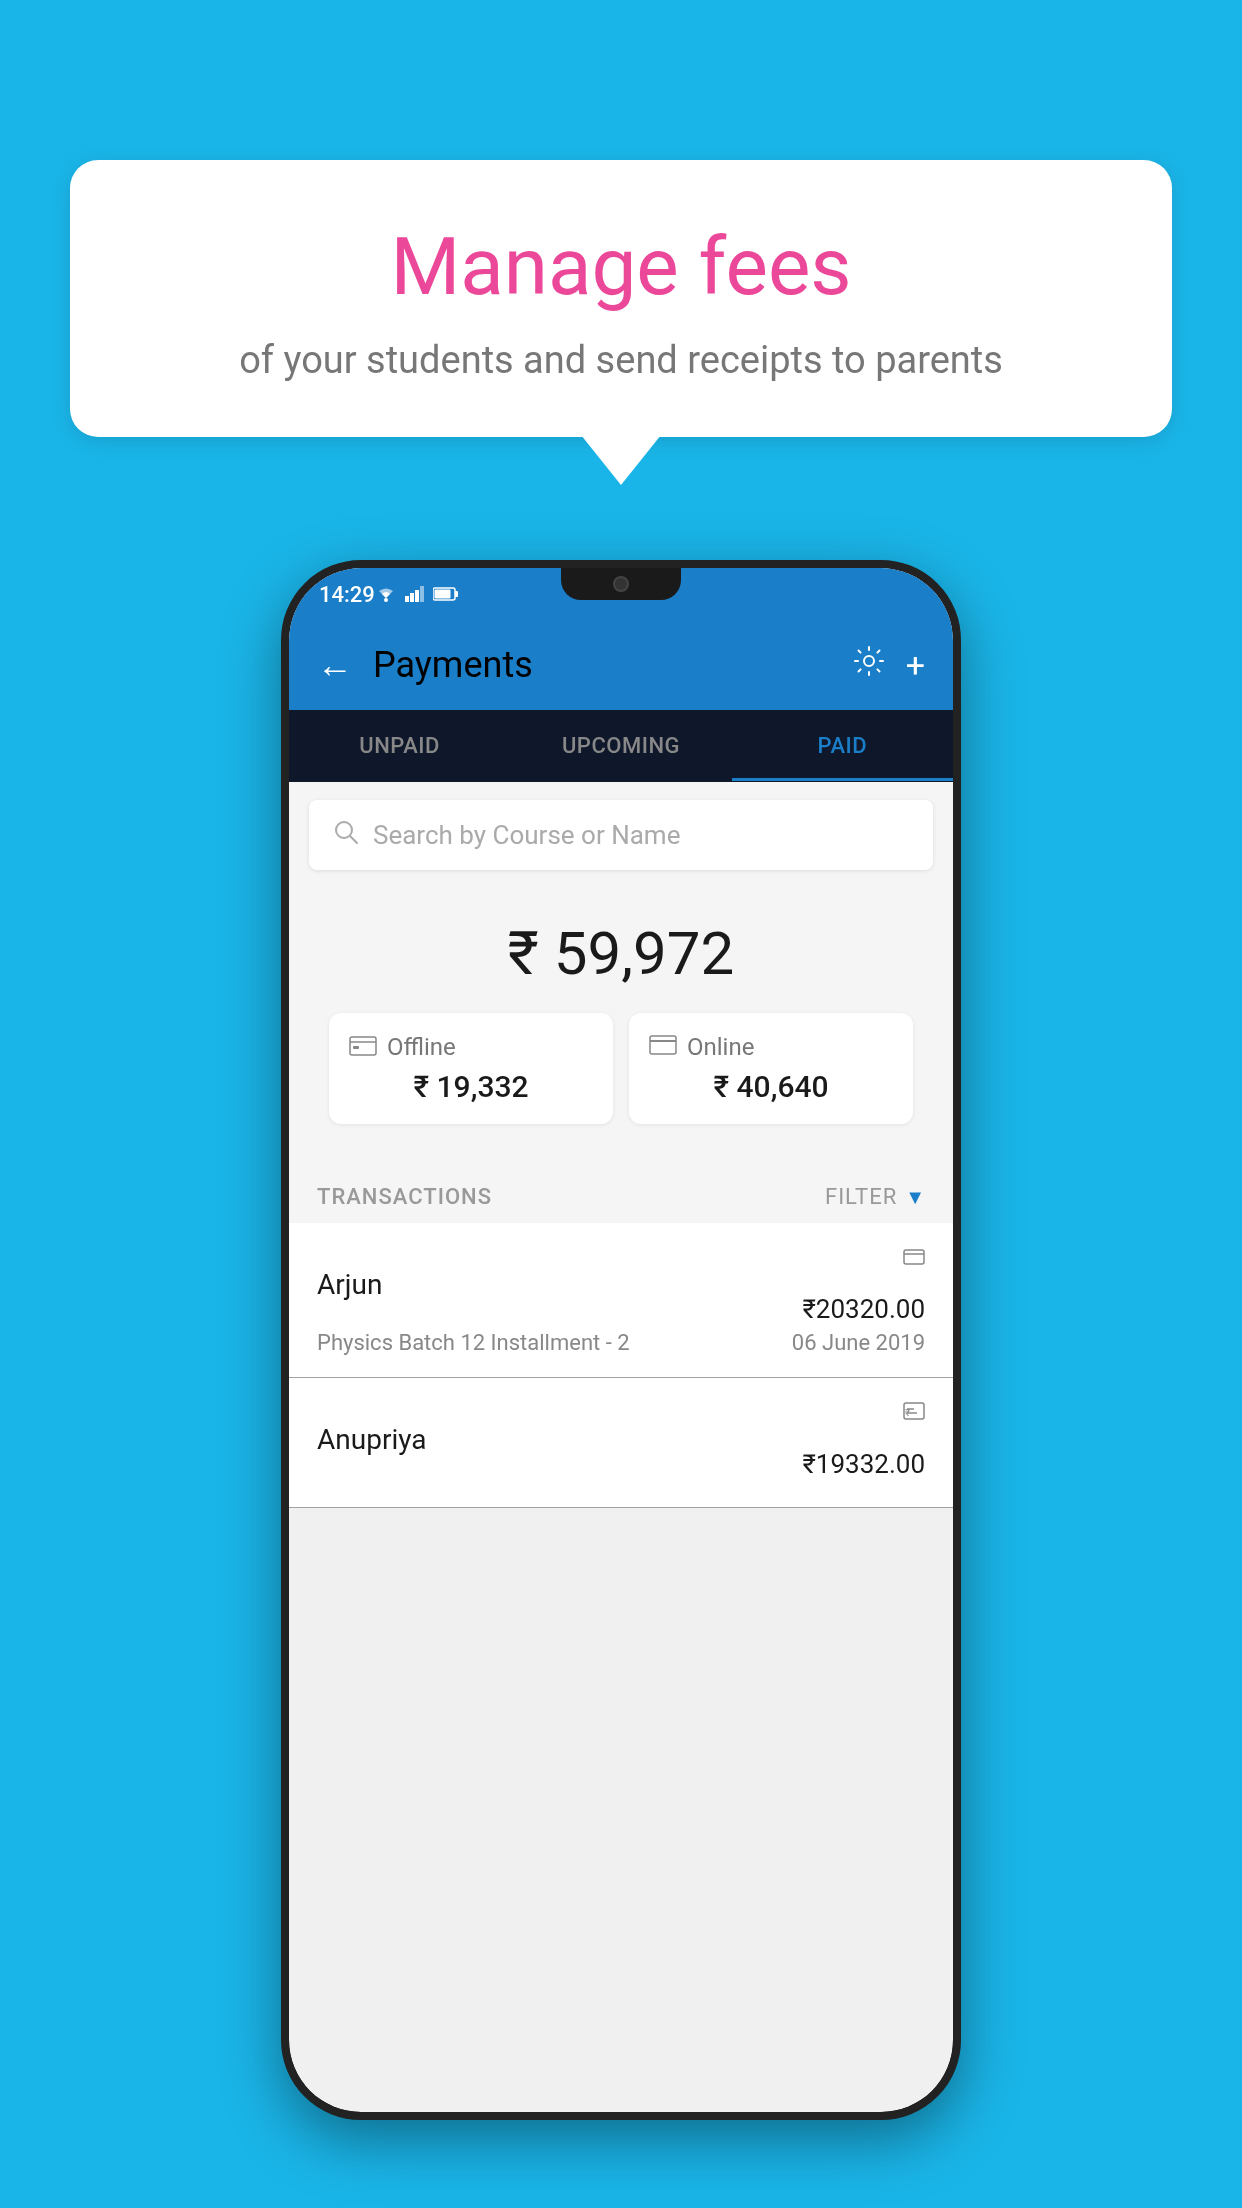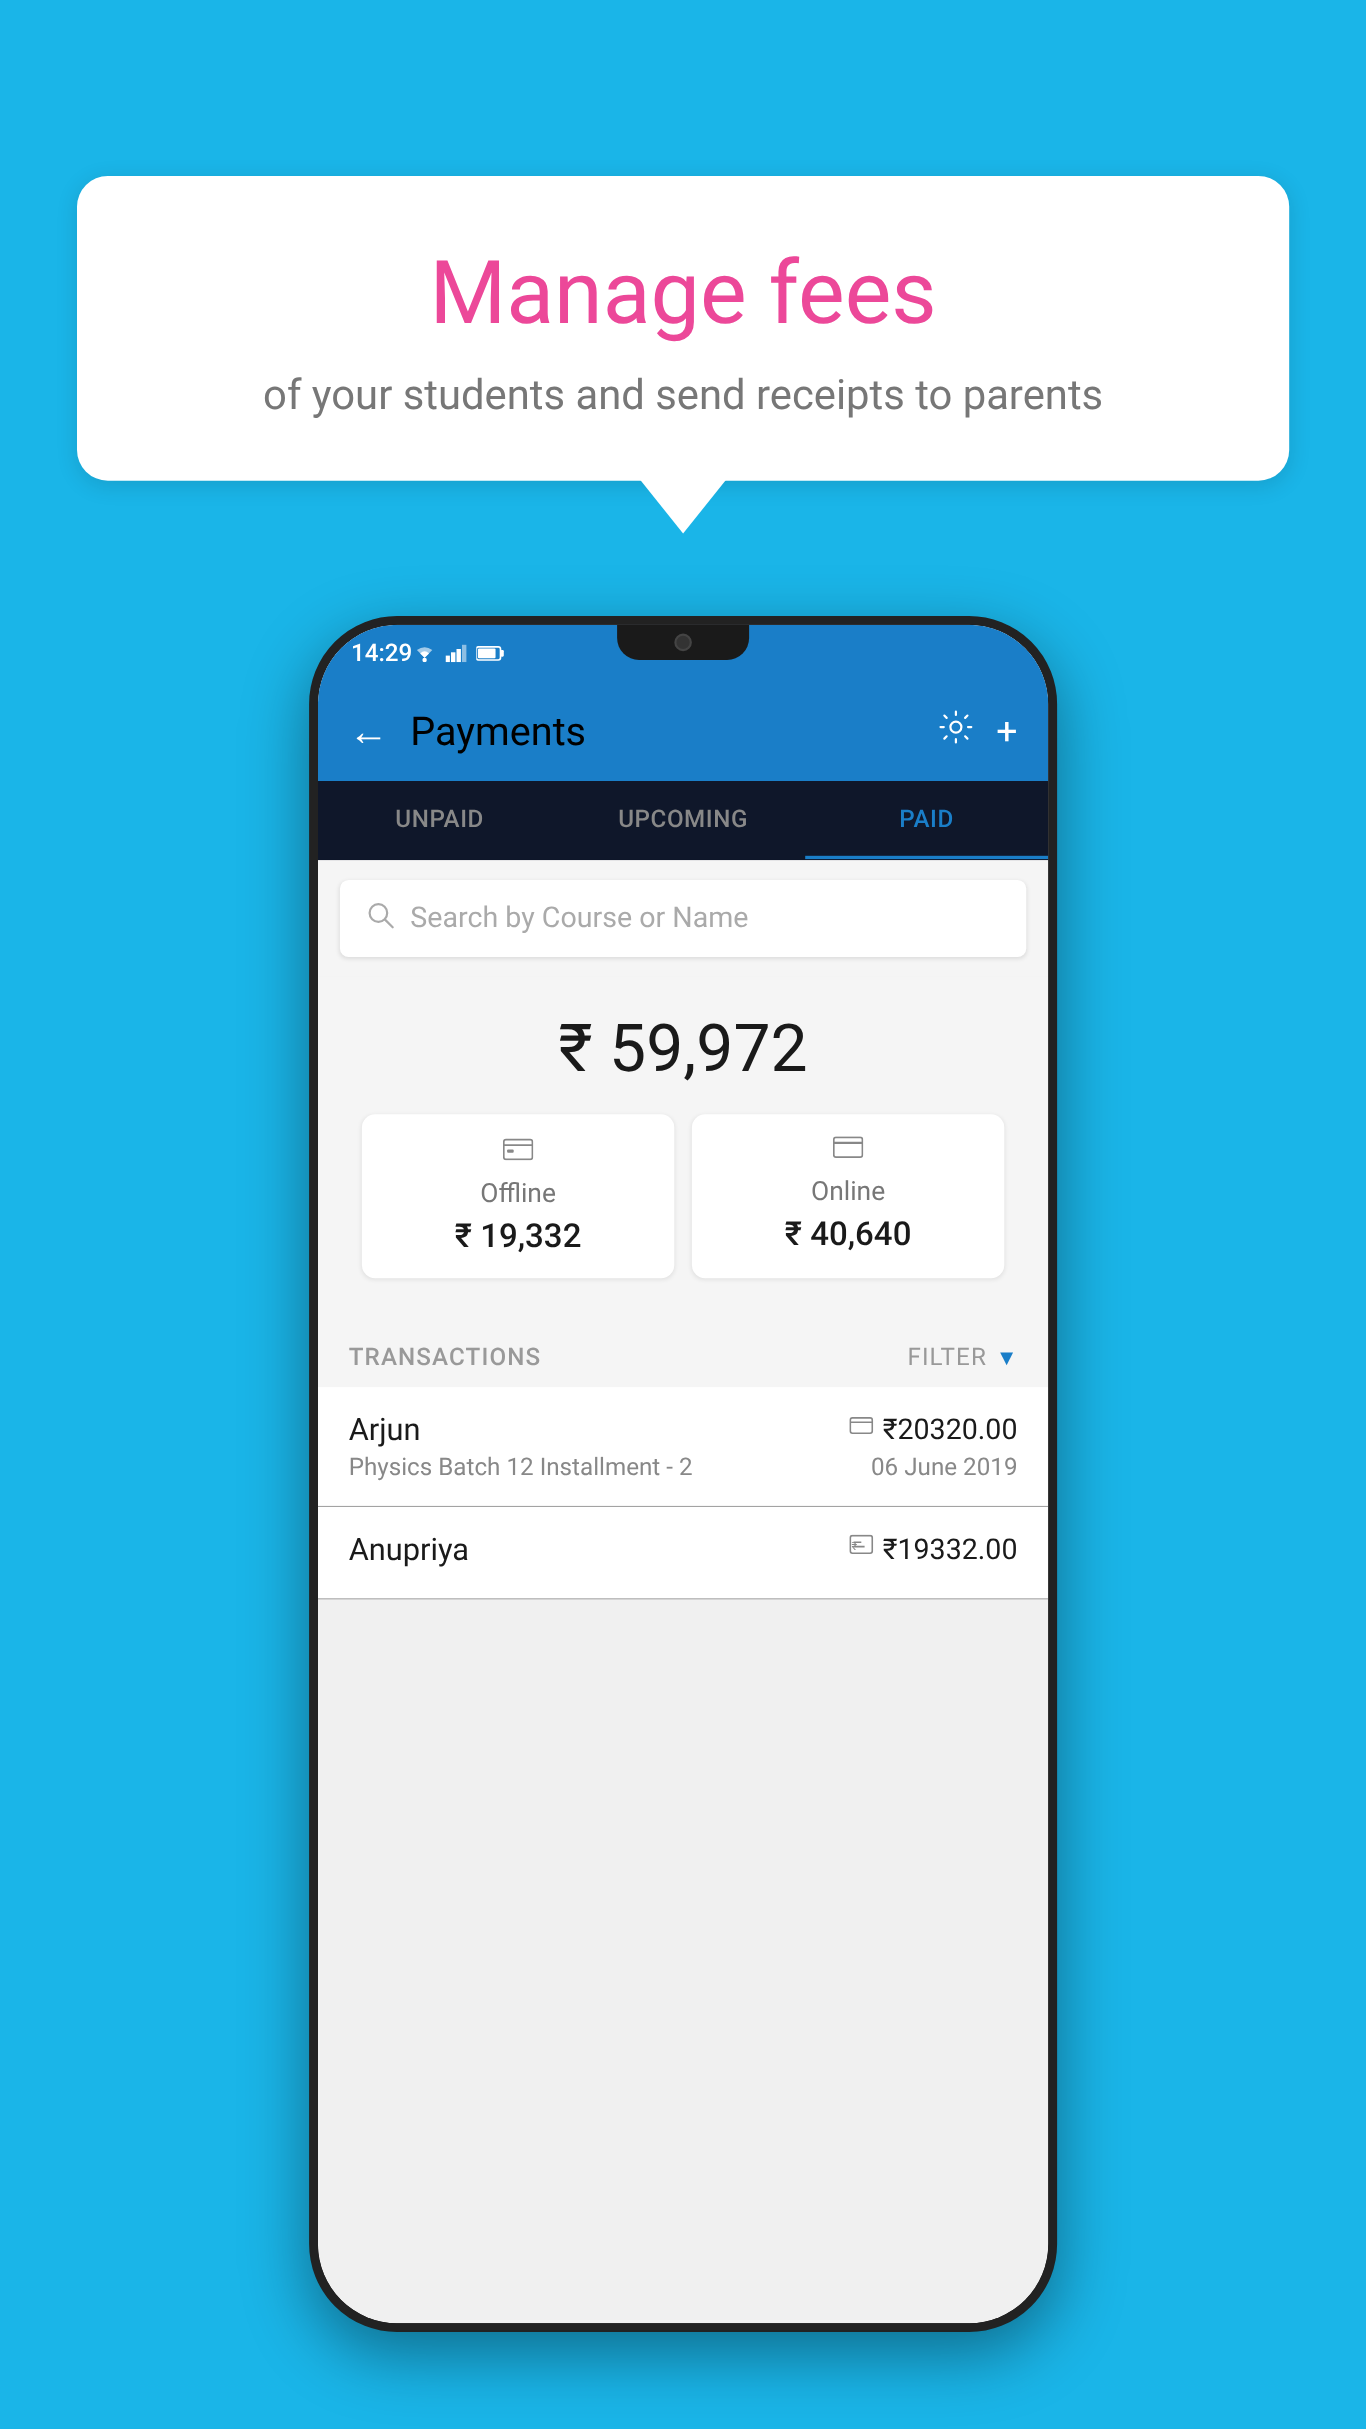--- a/index.html
+++ b/index.html
@@ -288,21 +288,20 @@
       border-radius: 12px;
       padding: 20px;
       box-shadow: 0 1px 4px rgba(0,0,0,0.08);
     }
 
     .card-header {
       display: flex;
       align-items: center;
       gap: 10px;
       margin-bottom: 8px;
-      flex-direction: column;
     }
 
     .card-icon {
       color: #888888;
       font-size: 22px;
     }
 
     .card-type {
       color: #777777;
       font-size: 24px;
@@ -366,22 +365,23 @@
     }
 
     .transaction-name {
       color: #1a1a1a;
       font-size: 28px;
       font-weight: 400;
     }
 
     .transaction-amount-row {
       display: flex;
-      align-items: flex-start;
-      gap: 8px;
+      align-items: flex-end;
+      gap: 24px;
+      flex-direction: column;
     }
 
     .transaction-icon {
       color: #888888;
       font-size: 22px;
     }
 
     .transaction-amount {
       color: #1a1a1a;
       font-size: 26px;

